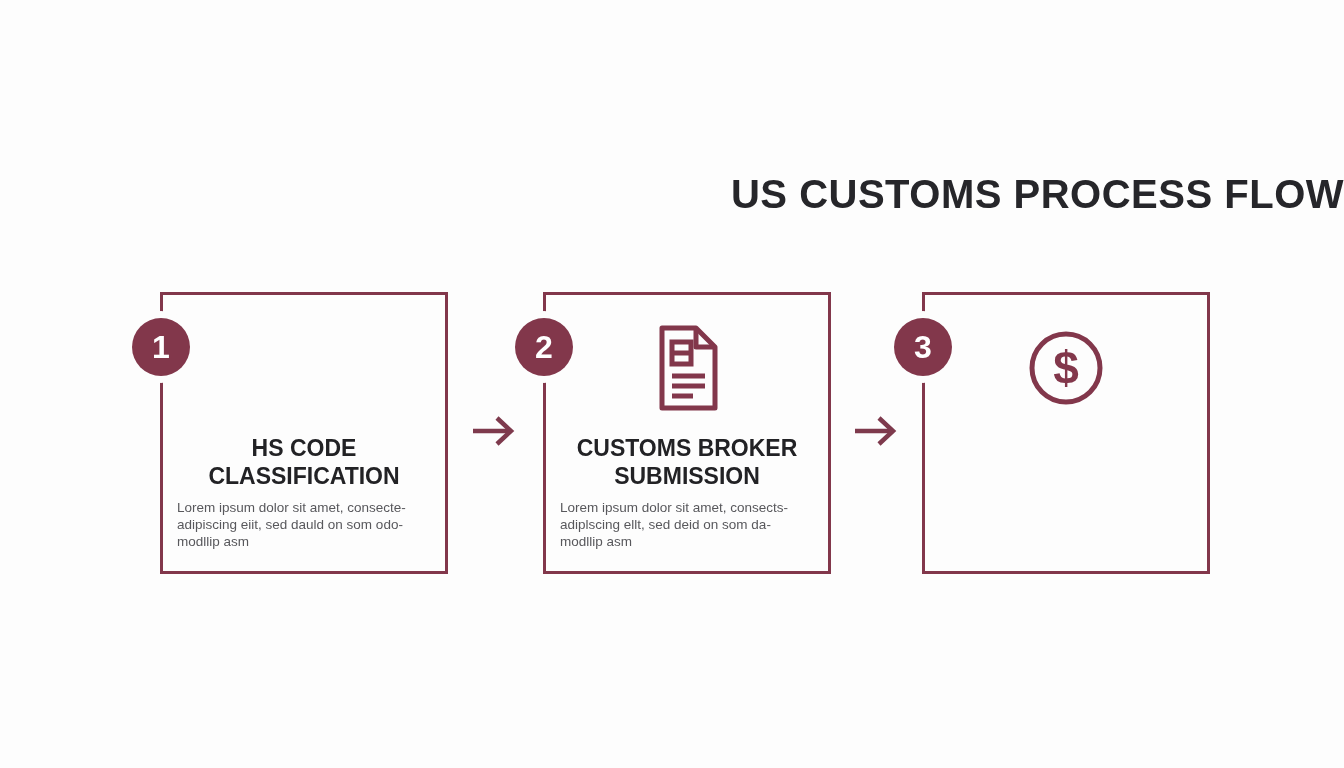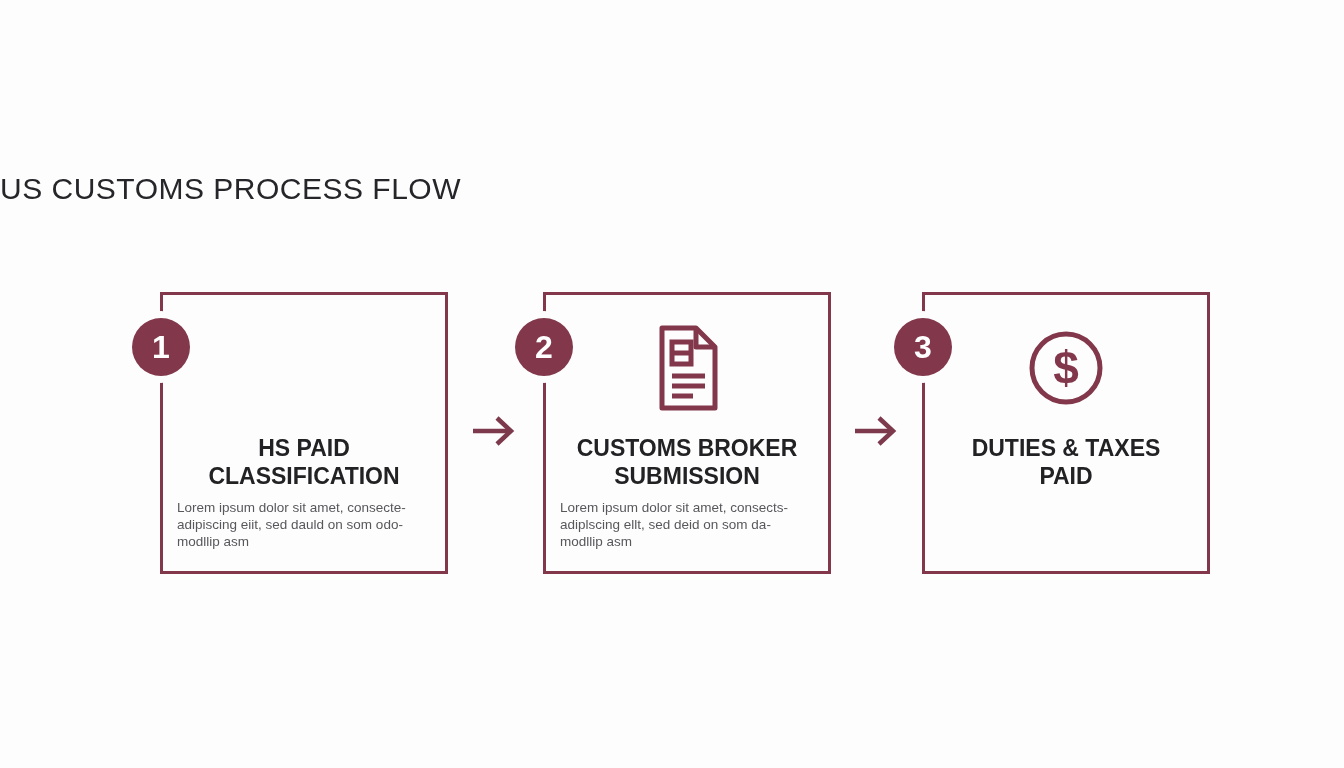--- a/index.html
+++ b/index.html
@@ -10,23 +10,23 @@
     position: relative;
     overflow: hidden;
   }
   .stage { position: absolute; inset: 0; }
 
   .page-title {
     position: absolute;
     top: 172px;
     left: 0;
     width: 100%;
-    text-align: left;
-    font-size: 30px;
-    font-weight: normal;
+    text-align: right;
+    font-size: 40px;
+    font-weight: bold;
     letter-spacing: 0.5px;
     color: #26262a;
   }
 
   .card {
     position: absolute;
     top: 292px;
     width: 288px;
     height: 282px;
     border: 3px solid #82374b;
@@ -114,21 +114,21 @@
 </style>
 </head>
 <body>
 
 <div class="stage">
 
   <div class="page-title">US CUSTOMS PROCESS FLOW</div>
 
   <div class="card card-1">
     <div class="step-badge">1</div>
-    <div class="card-title">HS PAID
+    <div class="card-title">HS CODE
 CLASSIFICATION</div>
     <div class="card-desc">Lorem ipsum dolor sit amet, consecte-
 adipiscing eiit, sed dauld on som odo-
 modllip asm</div>
   </div>
 
   <svg class="arrow arrow-1" viewBox="0 0 48 36">
     <line x1="3" y1="18" x2="40" y2="18" stroke="#7e3a4d" stroke-width="4.5"></line>
     <polyline points="27,5 41,18 27,31" fill="none" stroke="#7e3a4d" stroke-width="4.5"></polyline>
   </svg>
@@ -159,17 +159,15 @@
   </svg>
 
   <div class="card card-3">
     <div class="step-badge">3</div>
     <div class="icon-wrap">
       <svg width="80" height="80" viewBox="0 0 80 80">
         <circle class="stroke-icon" cx="40" cy="40" r="34"></circle>
         <text x="40" y="56" text-anchor="middle" class="dollar-text">$</text>
       </svg>
     </div>
-    <div class="card-title">DUTIES &amp; TAXES
-PAID</div>
   </div>
 
 </div>
 
 </body></html>

